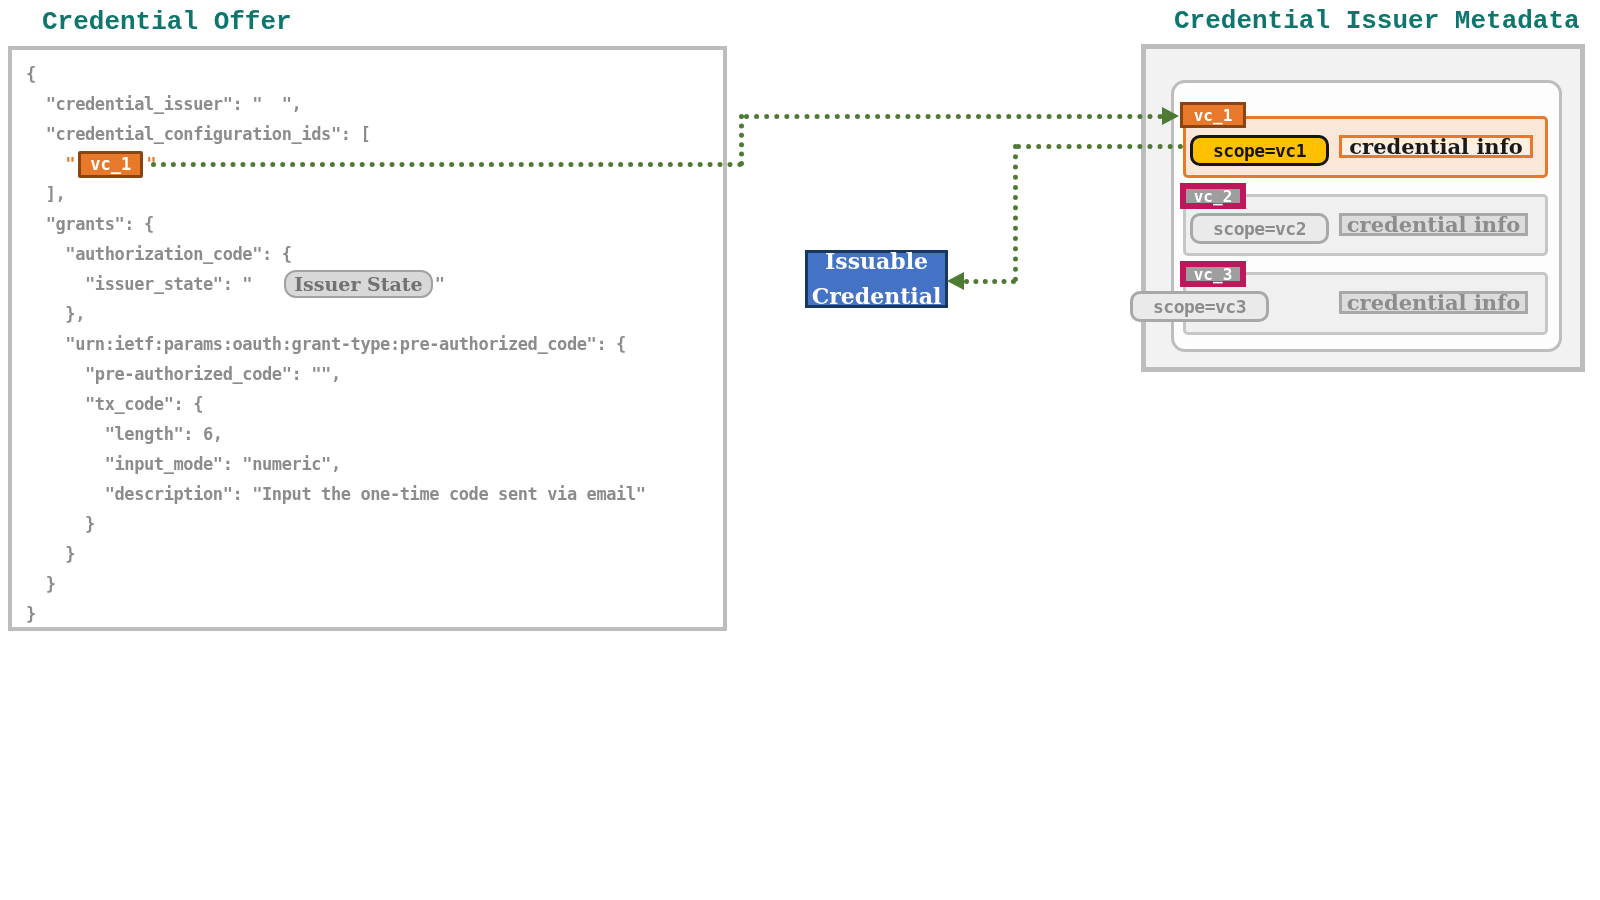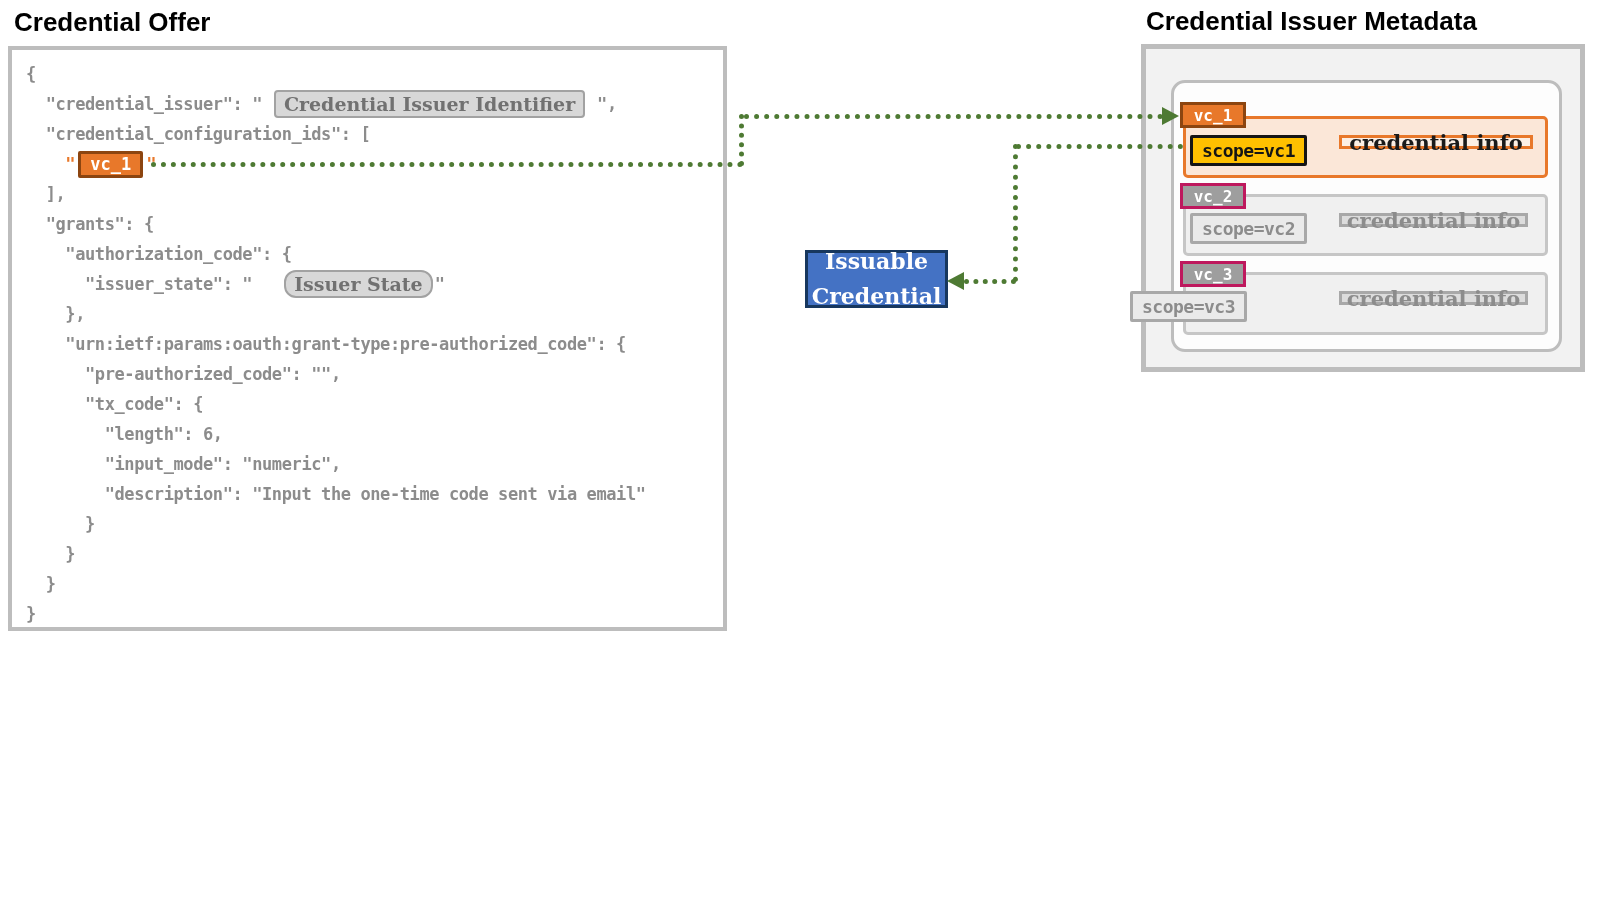--- a/index.html
+++ b/index.html
@@ -1,21 +1,21 @@
 <!DOCTYPE html>
 <html style="--orange: #e8782a; --orange-dark: #8c4510; --orange-light-fill: #fbe7d8; --gold: #ffc000; --green: #4e7a33; --blue: #4472c4; --navy: #17375e; --gray-border: #bdbdbd; --gray-text: #8c8c8c;"><head>
 <meta charset="utf-8">
 <style>
   html,body{margin:0;padding:0;background:#ffffff;}
   .canvas{position:relative;width:1600px;height:900px;background:#fff;overflow:hidden;
           font-family:"DejaVu Serif", serif;}
 
   
-  .panel-title{position:absolute;font-weight:bold;color:#000000;font-size:26px;line-height:32px;
-               font-family:Liberation Sans, sans-serif;white-space:nowrap;}
+  .panel-title{position:absolute;font-weight:bold;color:#0f766e;font-size:26px;line-height:32px;
+               font-family:Liberation Mono, monospace;white-space:nowrap;margin-left:28px;}
   #title-offer{left:14px;top:6px;}
   #title-meta{left:1146px;top:5px;}
 
   
   .json-box{position:absolute;left:8px;top:46px;width:719px;height:585px;
             box-sizing:border-box;border:4px solid #bdbdbd;background:#fff;overflow:hidden;}
   .code{position:absolute;left:0;top:9px;width:100%;}
   .code-line{height:30px;display:flex;align-items:center;white-space:pre;padding-left:14px;
              font-family:"DejaVu Sans Mono", monospace;font-weight:bold;font-size:17px;
              color:#8c8c8c;letter-spacing:-0.4px;}
@@ -38,30 +38,30 @@
   .rounded-container{position:absolute;left:1171px;top:80px;width:391px;height:272px;
             box-sizing:border-box;border:3px solid #bdbdbd;border-radius:14px;background:#fdfdfd;}
   .config-label{position:absolute;left:1168px;top:63px;width:313px;height:36px;box-sizing:border-box;
             border:3px solid #bdbdbd;background:#ffffff;color:#a9a9a9;font-weight:bold;
             font-size:23px;line-height:30px;padding-left:12px;font-family:"DejaVu Serif", serif;
             white-space:nowrap;}
   .vc-tab{position:absolute;width:66px;height:26px;box-sizing:border-box;z-index:3;
           display:flex;align-items:center;justify-content:center;
           font-family:"DejaVu Sans Mono", monospace;font-weight:bold;font-size:16px;color:#fff;}
   .vc-tab.hl{background:var(--orange,#e8782a);border:3px solid var(--orange-dark,#8c4510);}
-  .vc-tab.mut{background:#9e9e9e;border:3px solid #be185d;}
+  .vc-tab.mut{background:#9e9e9e;border:6px solid #be185d;}
   .vc-content{position:absolute;width:365px;box-sizing:border-box;border-radius:5px;z-index:2;}
   .vc-content.hl{background:#fbe7d8;border:3px solid var(--orange,#ed7d31);}
   .vc-content.mut{background:#f0f0f0;border:3px solid #c6c6c6;}
-  .scope-pill{position:absolute;width:117px;height:31px;box-sizing:border-box;border-radius:2px;z-index:4;
+  .scope-pill{position:absolute;width:139px;height:31px;box-sizing:border-box;border-radius:10px;z-index:4;
           display:flex;align-items:center;justify-content:center;
           font-family:"DejaVu Sans Mono", monospace;font-weight:bold;font-size:18px;letter-spacing:-0.5px;}
   .scope-pill.hl{background:var(--gold,#ffc000);border:3px solid #151515;color:#151515;}
   .scope-pill.mut{background:#eaeaea;border:3px solid #a8a8a8;color:#8c8c8c;}
-  .info-chip{position:absolute;height:14px;box-sizing:border-box;z-index:4;
+  .info-chip{position:absolute;height:23px;box-sizing:border-box;z-index:4;
           display:flex;align-items:center;justify-content:center;
           font-family:"DejaVu Serif", serif;font-weight:bold;font-size:21px;}
   .info-chip.hl{width:194px;background:#fcefe4;border:3px solid var(--orange,#ed7d31);color:#1a1a1a;}
   .info-chip.mut{width:189px;background:#dcdcdc;border:3px solid #a8a8a8;color:#8c8c8c;}
 
   
   .issuable{position:absolute;left:805px;top:250px;width:143px;height:58px;box-sizing:border-box;
             background:var(--blue,#4472c4);border:3px solid var(--navy,#17375e);z-index:5;
             display:flex;flex-direction:column;align-items:center;justify-content:center;
             color:#fff;font-weight:bold;font-size:22px;line-height:25px;
@@ -81,21 +81,21 @@
 <body>
 
 <div class="canvas">
 
   <div class="panel-title" id="title-offer">Credential Offer</div>
   <div class="panel-title" id="title-meta">Credential Issuer Metadata</div>
 
   <div class="json-box">
     <div class="code">
         <div class="code-line"><span class="t">{</span></div>
-        <div class="code-line"><span class="t">  "credential_issuer": " </span><span class="badge-sq">Credential Issuer Identifier</span><span class="t"> ",</span></div>
+        <div class="code-line"><span class="t">  "credential_issuer": " </span><span class="t"> ",</span></div>
         <div class="code-line"><span class="t">  "credential_configuration_ids": [</span></div>
         <div class="code-line"><span class="t">    </span><span class="oq">"</span><span class="badge-vc">vc_1</span><span class="oq">"</span></div>
         <div class="code-line"><span class="t">  ],</span></div>
         <div class="code-line"><span class="t">  "grants": {</span></div>
         <div class="code-line"><span class="t">    "authorization_code": {</span></div>
         <div class="code-line"><span class="t">      "issuer_state": "</span><span class="badge-rd">Issuer State</span><span class="t">"</span></div>
         <div class="code-line"><span class="t">    },</span></div>
         <div class="code-line"><span class="t">    "urn:ietf:params:oauth:grant-type:pre-authorized_code": {</span></div>
         <div class="code-line"><span class="t">      "pre-authorized_code": "</span><span class="t">",</span></div>
         <div class="code-line"><span class="t">      "tx_code": {</span></div>

